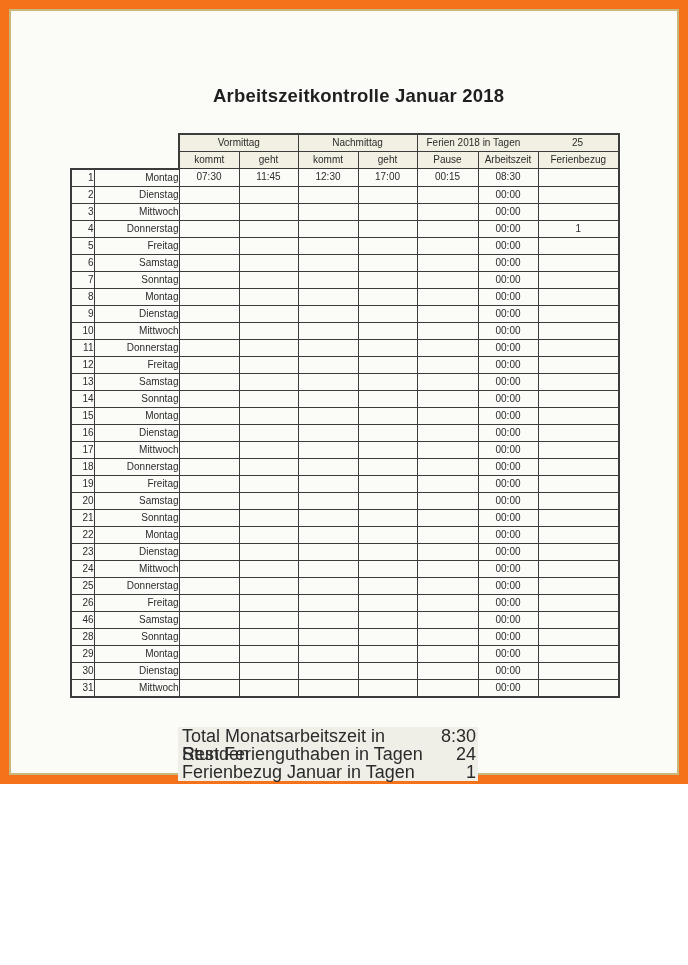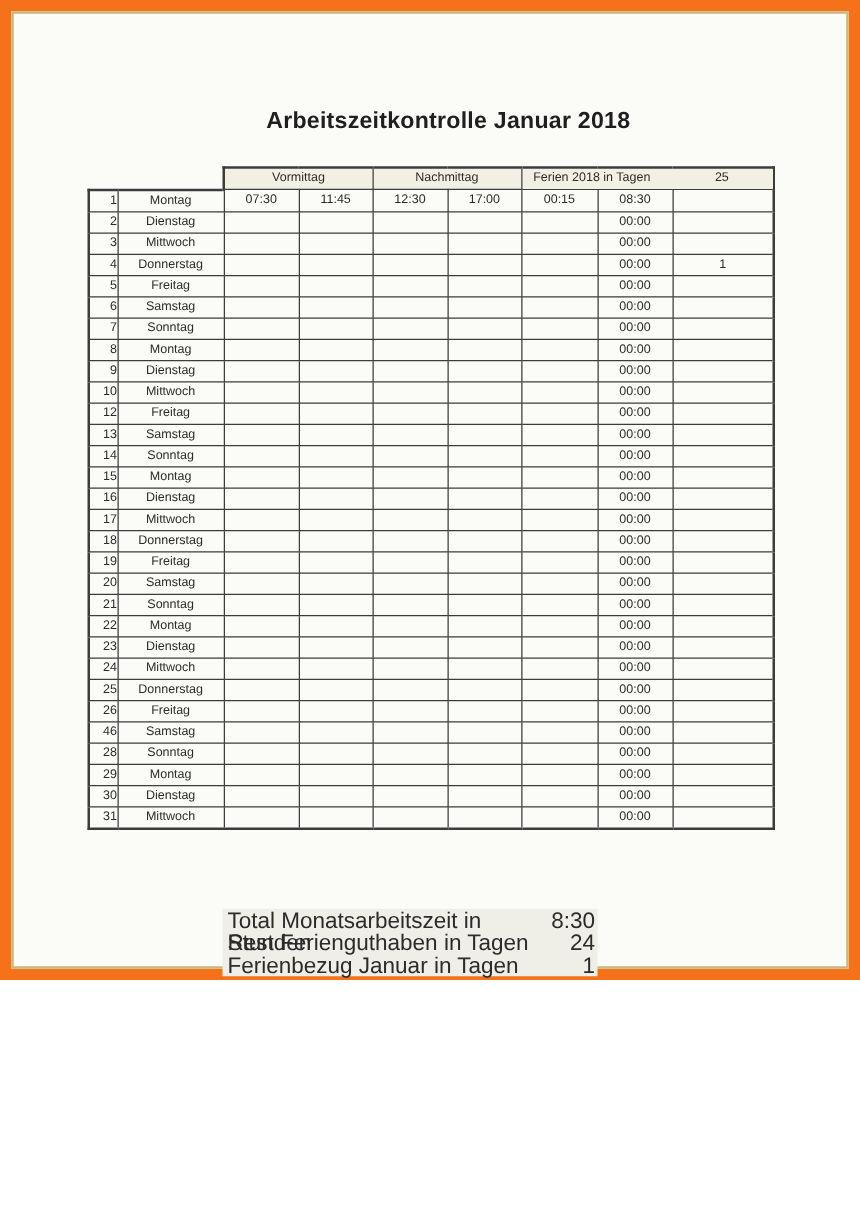--- a/index.html
+++ b/index.html
@@ -42,21 +42,21 @@
   tr.h1 th.grp-first{border-left-width:2px;}
   tr.h1 th.ferien-merged{border-right-width:2px;position:relative;text-align:left;}
   tr.h2 th.edge-left{border-left-width:2px;}
   tr.h2 th.edge-right{border-right-width:2px;}
   .ferien-label{padding-left:9px;}
   .ferien-value{
     position:absolute;right:0;top:0;width:81px;height:17px;
     text-align:center;display:inline-block;
   }
   td.num{text-align:right;padding-right:3px;}
-  td.day{text-align:center;padding-left:4px;}
+  td.day{text-align:right;padding-left:4px;}
   td.c{text-align:center;}
   tbody td:first-child{border-left-width:2px;}
   tbody td:last-child{border-right-width:2px;}
   tbody tr.first td.num, tbody tr.first td.day{border-top-width:2px;}
   tbody tr.last td{border-bottom-width:2px;}
   .summary{
     position:absolute;left:167px;top:716px;width:300px;
     background:#efeee7;
     font-size:18px;color:#2b2b2b;
   }
@@ -95,20 +95,30 @@
         <thead>
           <tr class="h1">
             <td class="blank" colspan="2"></td>
             <th colspan="2" class="grp-first">Vormittag</th>
             <th colspan="2">Nachmittag</th>
             <th colspan="3" class="ferien-merged">
               <span class="ferien-label">Ferien 2018 in Tagen</span>
               <span class="ferien-value">25</span>
             </th>
           </tr>
+          <tr class="h2">
+            <td class="blank" colspan="2"></td>
+            <th class="edge-left">kommt</th>
+            <th>geht</th>
+            <th>kommt</th>
+            <th>geht</th>
+            <th>Pause</th>
+            <th>Arbeitszeit</th>
+            <th class="edge-right">Ferienbezug</th>
+          </tr>
         </thead>
         <tbody id="rows-body">
             <tr class="first">
               <td class="num">1</td>
               <td class="day">Montag</td>
               <td class="c">07:30</td>
               <td class="c">11:45</td>
               <td class="c">12:30</td>
               <td class="c">17:00</td>
               <td class="c">00:15</td>
@@ -199,20 +209,31 @@
               <td class="c"></td>
               <td class="c"></td>
               <td class="c"></td>
               <td class="c"></td>
               <td class="c">00:00</td>
               <td class="c"></td>
             </tr>
             <tr>
               <td class="num">10</td>
               <td class="day">Mittwoch</td>
+              <td class="c"></td>
+              <td class="c"></td>
+              <td class="c"></td>
+              <td class="c"></td>
+              <td class="c"></td>
+              <td class="c">00:00</td>
+              <td class="c"></td>
+            </tr>
+            <tr>
+              <td class="num">11</td>
+              <td class="day">Donnerstag</td>
               <td class="c"></td>
               <td class="c"></td>
               <td class="c"></td>
               <td class="c"></td>
               <td class="c"></td>
               <td class="c">00:00</td>
               <td class="c"></td>
             </tr>
             <tr>
               <td class="num">12</td>

